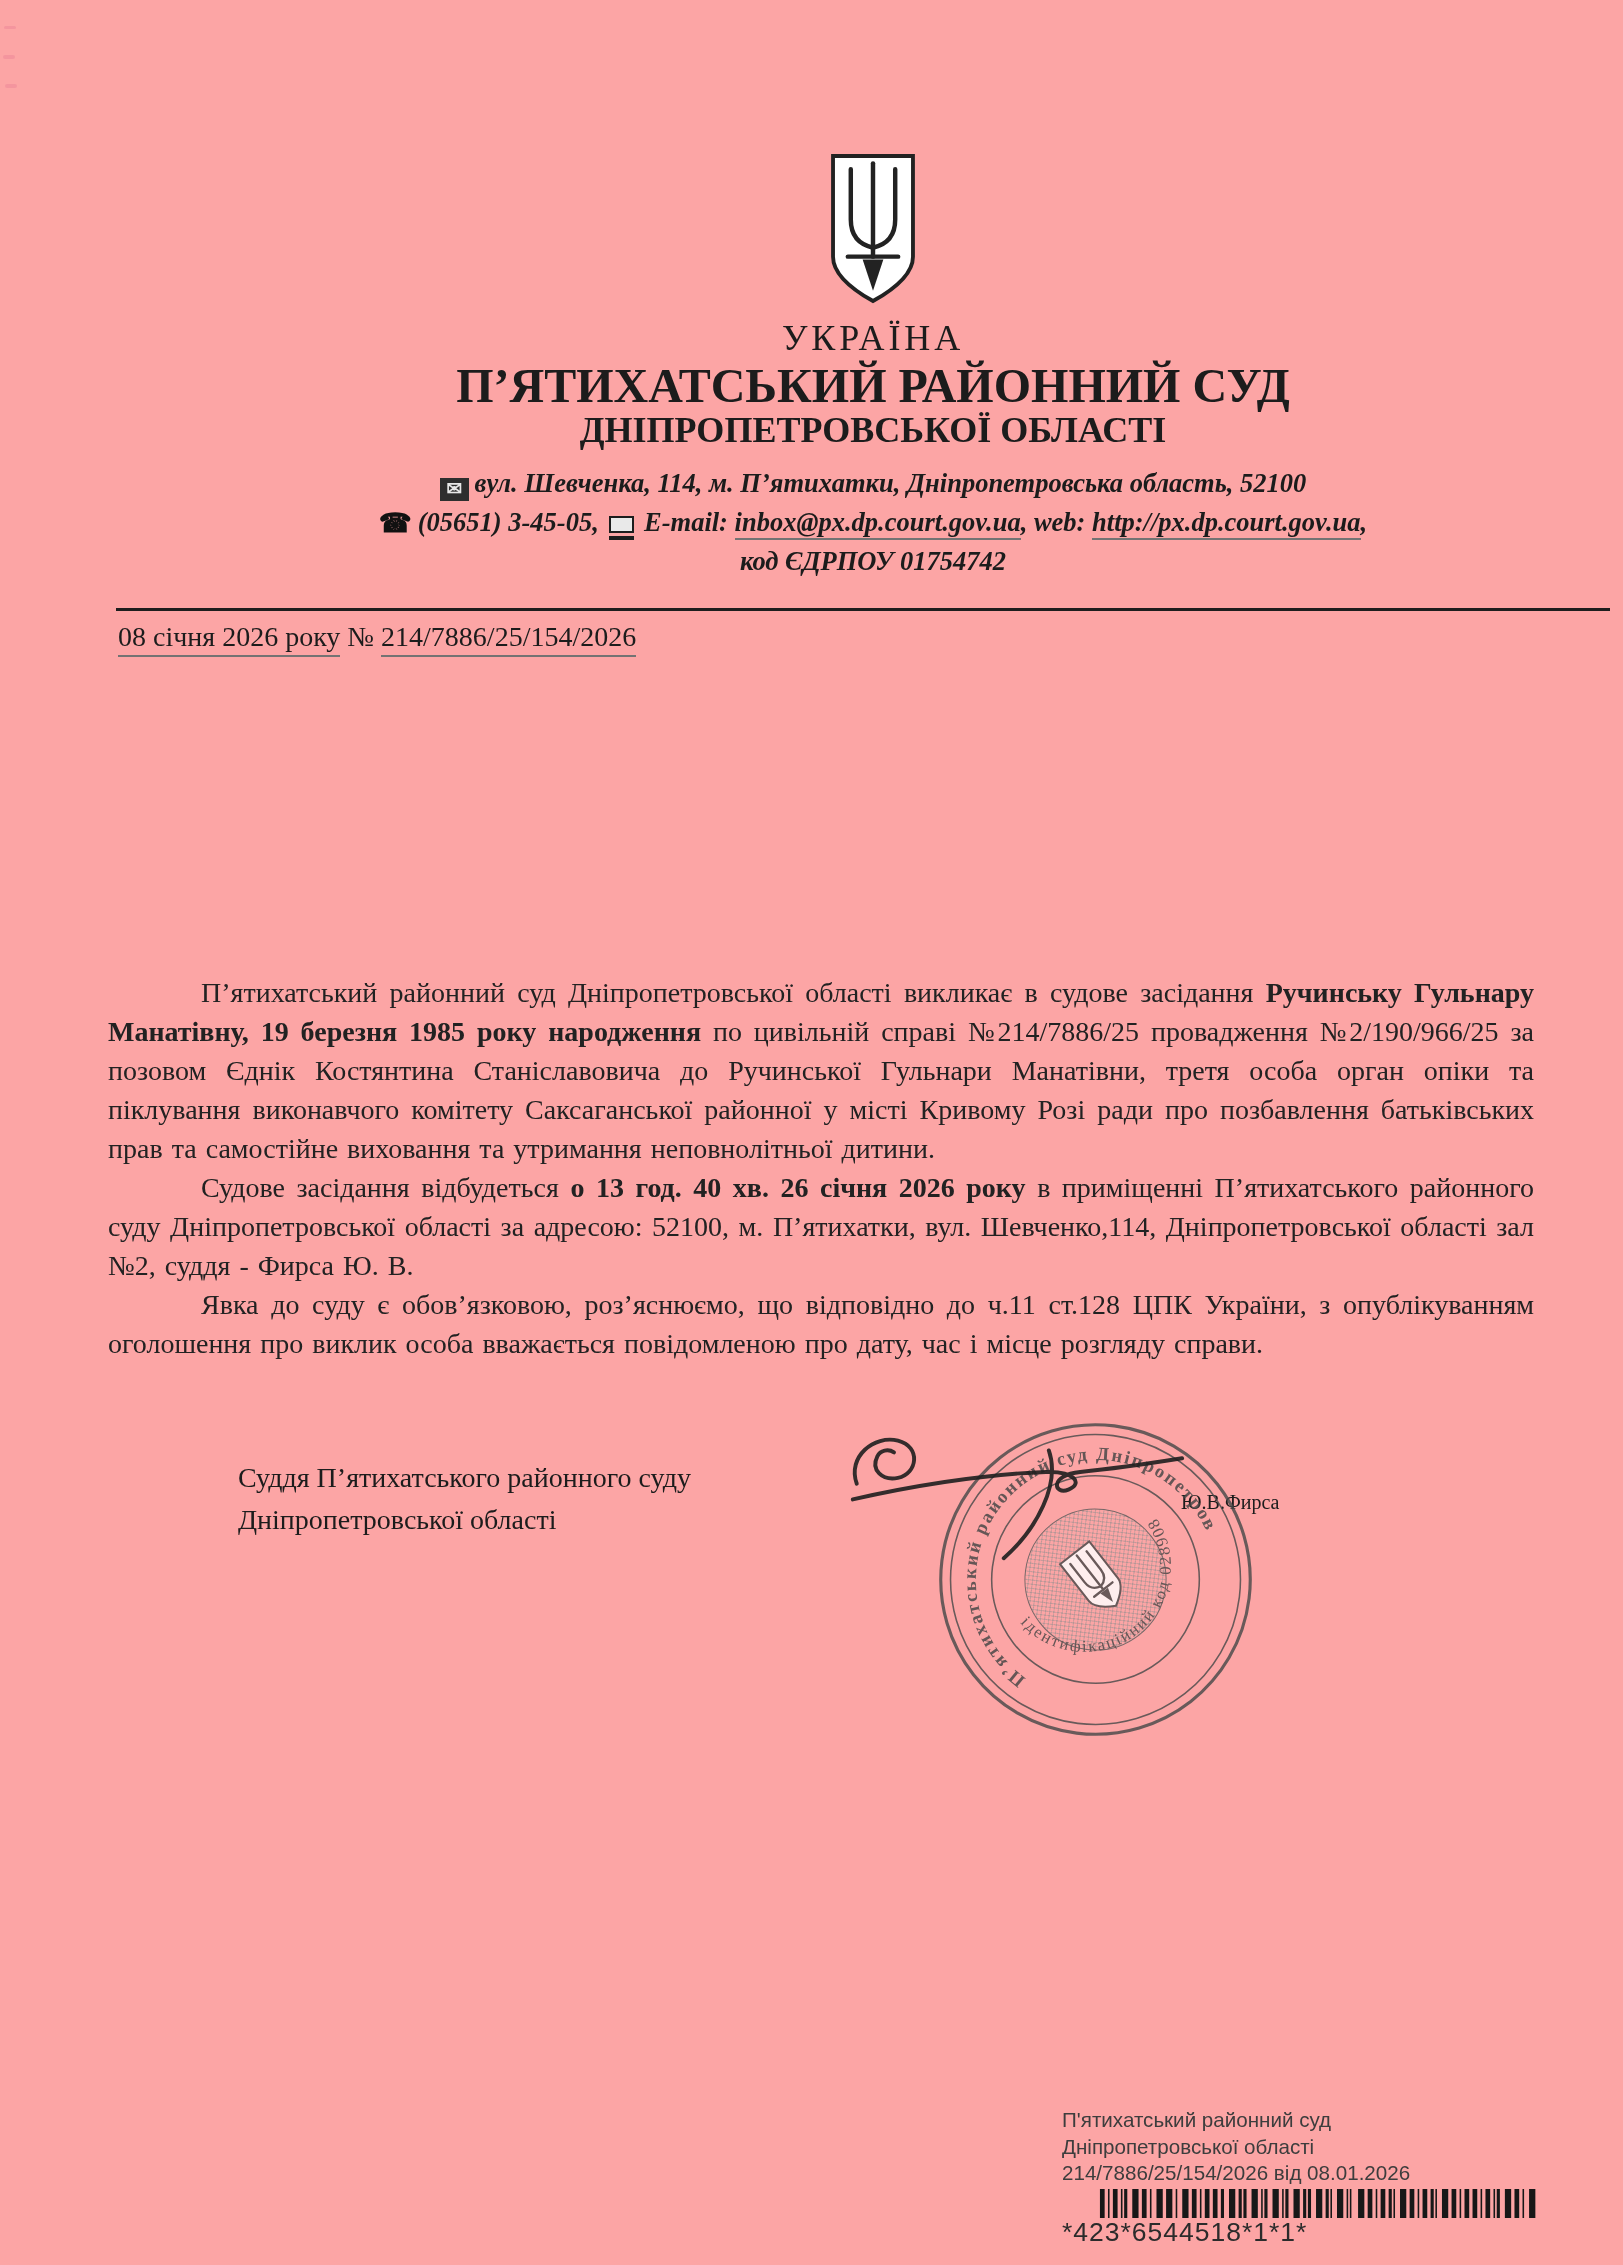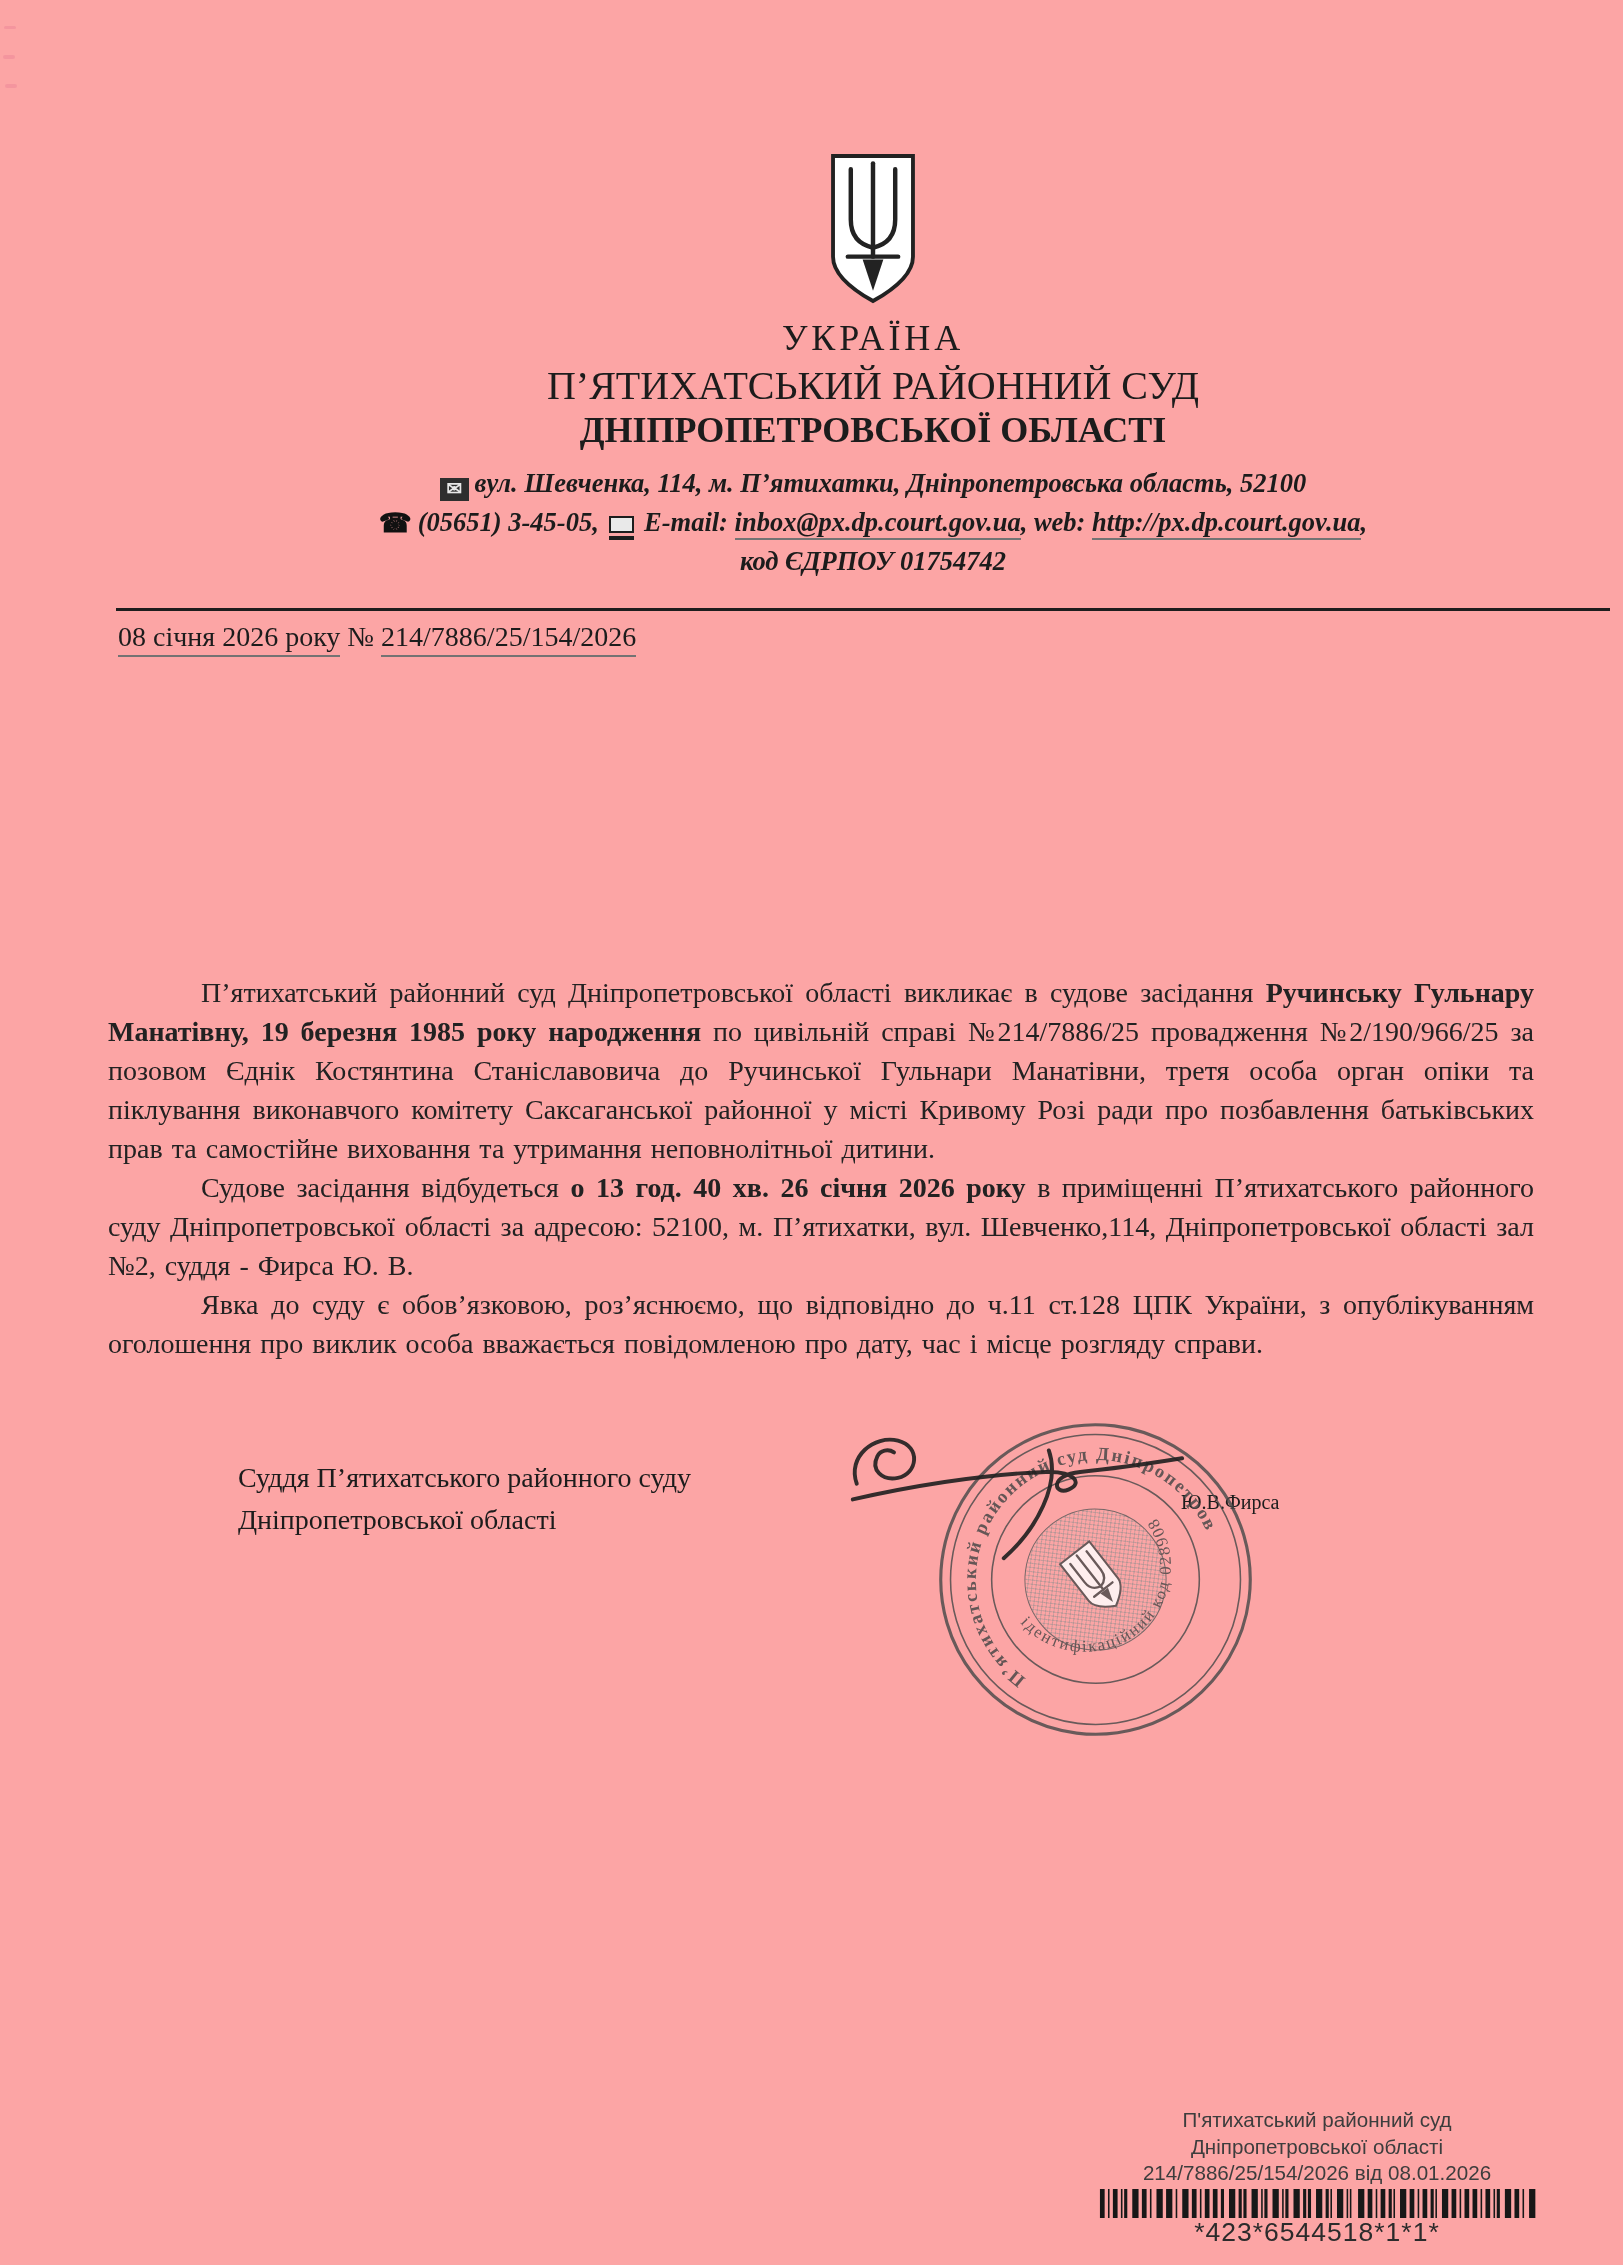--- a/index.html
+++ b/index.html
@@ -6,21 +6,21 @@
   .page{position:relative;width:1623px;height:2265px;background:#fca5a5;overflow:hidden;
         font-family:"Liberation Serif", serif;color:#1c1c1c;}
 
   
   .artifact{position:absolute;width:11.8px;height:3.9px;background:rgba(235,130,150,.45);border-radius:2px;}
 
   
   .letterhead{position:absolute;top:153px;left:122px;width:1502px;text-align:center;}
   .emblem{display:block;margin:0 auto;width:96px;height:151px;}
   .country{margin-top:13.7px;font-size:36px;letter-spacing:3.9px;line-height:41px;}
-  .court-name{margin-top:3.9px;font-size:40px;font-weight:normal;line-height:45px;}
+  .court-name{margin-top:3.9px;font-size:48px;font-weight:bold;line-height:45px;}
   .region-name{font-size:36px;font-weight:bold;line-height:45px;}
   .addr-line{margin-top:11.8px;font-size:26.5px;font-weight:bold;font-style:italic;line-height:39px;}
   .contact-line{font-size:26.5px;font-weight:bold;font-style:italic;line-height:39px;}
   .edrpou-line{font-size:26.5px;font-weight:bold;font-style:italic;line-height:37px;}
   .env{display:inline-block;width:29px;height:22.5px;background:#2e2e2e;color:#e8e8e8;font-style:normal;
        font-size:18.6px;line-height:22.5px;text-align:center;vertical-align:-2.9px;margin-right:5.9px;}
   .phone-glyph{font-style:normal;font-size:26.5px;color:#111;margin-right:5.9px;vertical-align:-1px;}
   .pc{display:inline-block;position:relative;width:21.6px;height:13.7px;border:2.9px solid #1d1d1d;background:#e9e9e9;
       vertical-align:-2px;margin:0 9.8px 0 9.8px;}
   .pc::after{content:"";position:absolute;left:-2px;right:-2px;bottom:-8.8px;height:3.9px;background:#1d1d1d;}
@@ -40,21 +40,21 @@
   .body-text p{margin:0;text-indent:93px;}
   .b{font-weight:bold;}
 
   
   .sign-title{position:absolute;top:1457px;left:238px;font-size:28px;line-height:42px;}
   .judge-name{position:absolute;top:1491px;left:1181px;font-size:20px;}
   .stamp{position:absolute;top:1413px;left:929px;width:333px;height:333px;transform:rotate(-38deg);opacity:.82;}
   .scrawl{position:absolute;top:1423px;left:845px;width:343px;height:147px;opacity:.9;}
 
   
-  .footer{position:absolute;top:2107px;left:1062px;width:510px;text-align:center;
+  .footer{position:absolute;top:2107px;left:1062px;width:510px;
           font-family:"Liberation Sans", sans-serif;color:#3d3d3d;font-size:20.6px;line-height:26.5px;}
   .footer .barcode-wrap{margin:2.9px auto 0;width:441px;height:29px;}
   .barcode-value{color:#2b2b2b;font-size:26.5px;letter-spacing:1px;line-height:29px;}
 </style>
 </head>
 <body>
 
 <div class="page">
 
   <div class="artifact" style="top:25.5px;left:3.9px;"></div>

